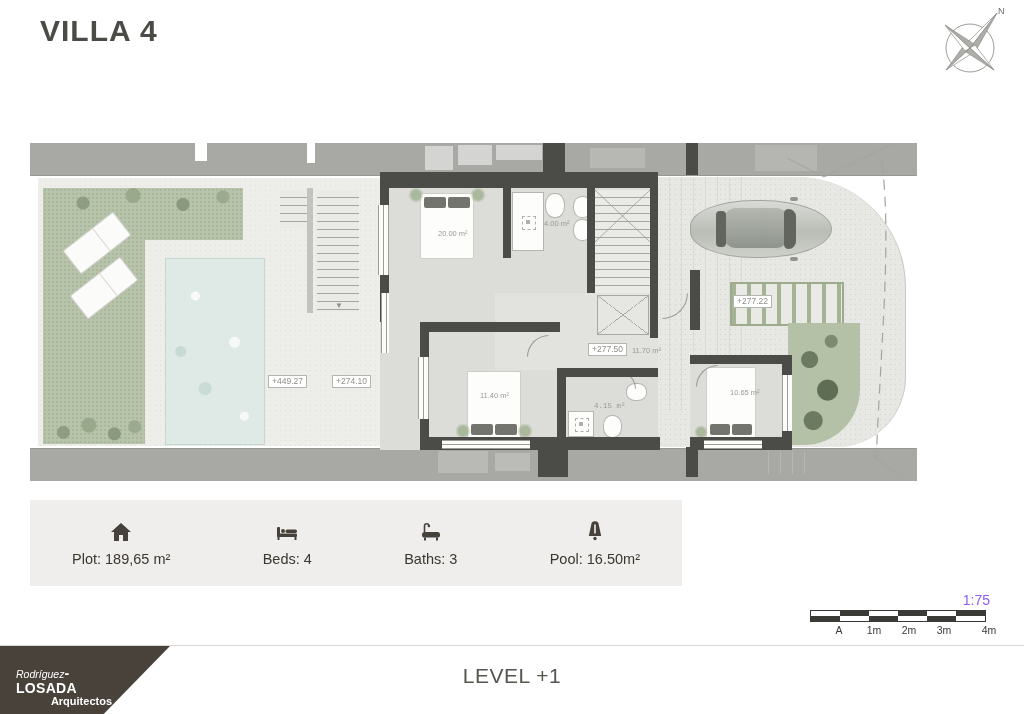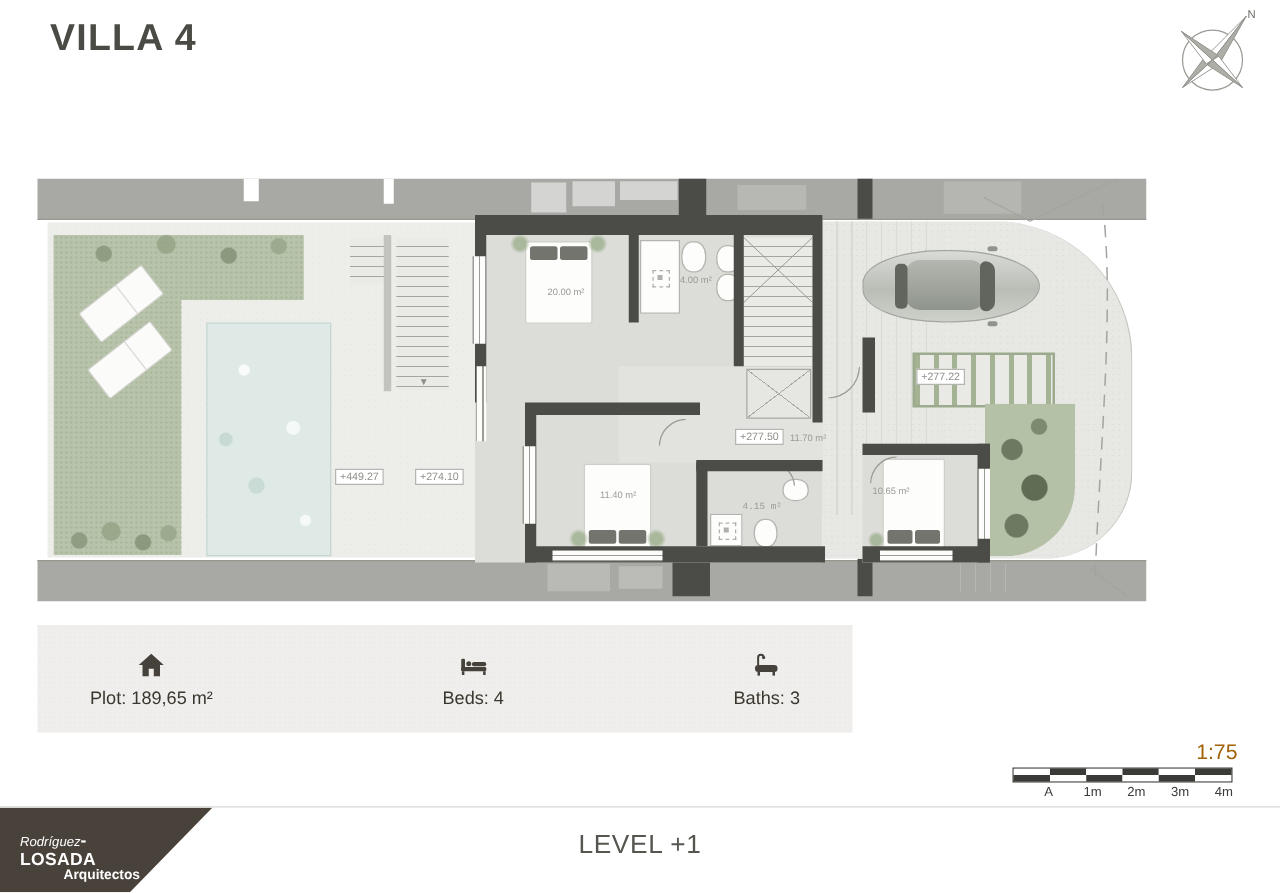--- a/index.html
+++ b/index.html
@@ -63,21 +63,21 @@
   
   #info-bar{left:30px;top:500px;width:652px;height:86px;background:#efeeec;
             background-image:radial-gradient(#e4e3e0 0.6px,transparent 0.7px);background-size:4px 4px;
             display:flex;justify-content:space-between;align-items:center;padding:0 42px;box-sizing:border-box;}
   .info-item{display:flex;flex-direction:column;align-items:center;gap:7px;}
   .info-label{font-size:14.5px;color:#3b372f;}
   .info-icon svg{display:block;}
 
   
   #scale{left:810px;top:592px;width:180px;}
-  #scale-ratio{text-align:right;font-size:17px;color:#a16207;margin-bottom:2px;}
+  #scale-ratio{text-align:right;font-size:14px;color:#8b5cf6;margin-bottom:2px;}
   #checker{width:174px;border:1px solid #3a3a36;display:grid;grid-template-columns:repeat(6,1fr);}
   #checker div{height:5px;}
   .ck-d{background:#3a3a36;} .ck-w{background:#fff;}
   #scale-ticks{position:relative;height:14px;font-size:10.5px;color:#3a3a36;}
   #scale-ticks span{position:absolute;top:2px;transform:translateX(-50%);}
 
   
   #footer-line{left:0;top:645px;width:1024px;height:1px;background:#d8d8d4;}
   #logo{left:0;top:646px;width:170px;height:68px;background:#48423a;
         clip-path:polygon(0 0,100% 0,61% 100%,0 100%);}
@@ -232,21 +232,21 @@
   <div class="abs vwin" style="left:752px;top:232px;width:10px;height:56px;"></div>
   <div class="abs wall" style="left:660px;top:294px;width:102px;height:13px;"></div>
   <div class="abs hwin" style="left:674px;top:297px;width:58px;height:9px;"></div>
 
   <div class="abs area-label" style="left:408px;top:86px;">20.00 m²</div>
   <div class="abs area-label" style="left:514px;top:76px;">4.00 m²</div>
   <div class="abs elev" style="left:558px;top:200px;">+277.50</div>
   <div class="abs area-label" style="left:602px;top:203px;">11.70 m²</div>
   <div class="abs area-label" style="left:450px;top:248px;">11.40 m²</div>
   <div class="abs area-label" style="left:564px;top:259px;font-family:Liberation Mono, monospace;">4.15 m²</div>
-  <div class="abs area-label" style="left:668px;top:245px;">10.65 m²</div>
+  <div class="abs area-label" style="left:700px;top:245px;">10.65 m²</div>
 </div>
 
 <div class="abs" id="info-bar">
   <div class="info-item">
     <span class="info-icon">
       <svg width="24" height="24" viewBox="0 0 24 24">
         <path fill="#46413a" d="M12 3 L22 12 H19 V21 H14 V15 H10 V21 H5 V12 H2 Z"></path>
       </svg>
       </span>
     <span class="info-label">Plot: 189,65 m²</span>
@@ -269,20 +269,30 @@
       <svg width="24" height="24" viewBox="0 0 24 24">
         <path d="M5.5 12 V6 a2.2 2.2 0 0 1 4.4 0" fill="none" stroke="#46413a" stroke-width="1.6"></path>
         <circle cx="9.9" cy="6" r="1.3" fill="#46413a"></circle>
         <rect x="3" y="12" width="18" height="5.5" rx="2.6" fill="#46413a"></rect>
         <rect x="5" y="17.5" width="2" height="3" fill="#46413a"></rect>
           <rect x="17" y="17.5" width="2" height="3" fill="#46413a"></rect>
       </svg>
       </span>
     <span class="info-label">Baths: 3</span>
   </div>
+  <div class="info-item">
+    <span class="info-icon">
+      <svg width="24" height="24" viewBox="0 0 24 24">
+        <path d="M8.2 5 a3.8 3.8 0 0 1 7.6 0 l2.4 11 h-12.4 Z" fill="#46413a"></path>
+        <rect x="11.2" y="4.5" width="1.6" height="9" fill="#efeeec"></rect>
+        <circle cx="12" cy="18.5" r="1.7" fill="#46413a"></circle>
+      </svg>
+      </span>
+    <span class="info-label">Pool: 16.50m²</span>
+  </div>
 </div>
 
 <div class="abs" id="scale">
   <div id="scale-ratio">1:75</div>
   <div id="checker">
     <div class="ck-w"></div>
       <div class="ck-d"></div>
       <div class="ck-w"></div>
       <div class="ck-d"></div>
       <div class="ck-w"></div>
@@ -292,21 +302,21 @@
       <div class="ck-d"></div>
       <div class="ck-w"></div>
       <div class="ck-d"></div>
       <div class="ck-w"></div>
   </div>
   <div id="scale-ticks">
     <span style="left:29px;">A</span>
     <span style="left:64px;">1m</span>
     <span style="left:99px;">2m</span>
     <span style="left:134px;">3m</span>
-    <span style="left:169px;">4m</span>
+    <span style="left:179px;">4m</span>
   </div>
 </div>
 
 <div class="abs" id="footer-line"></div>
 <div class="abs" id="logo">
   <div id="logo-text">
     <span id="brand-first">Rodríguez</span><span id="brand-last">-LOSADA</span>
     <span id="brand-sub">Arquitectos</span>
   </div>
 </div>

